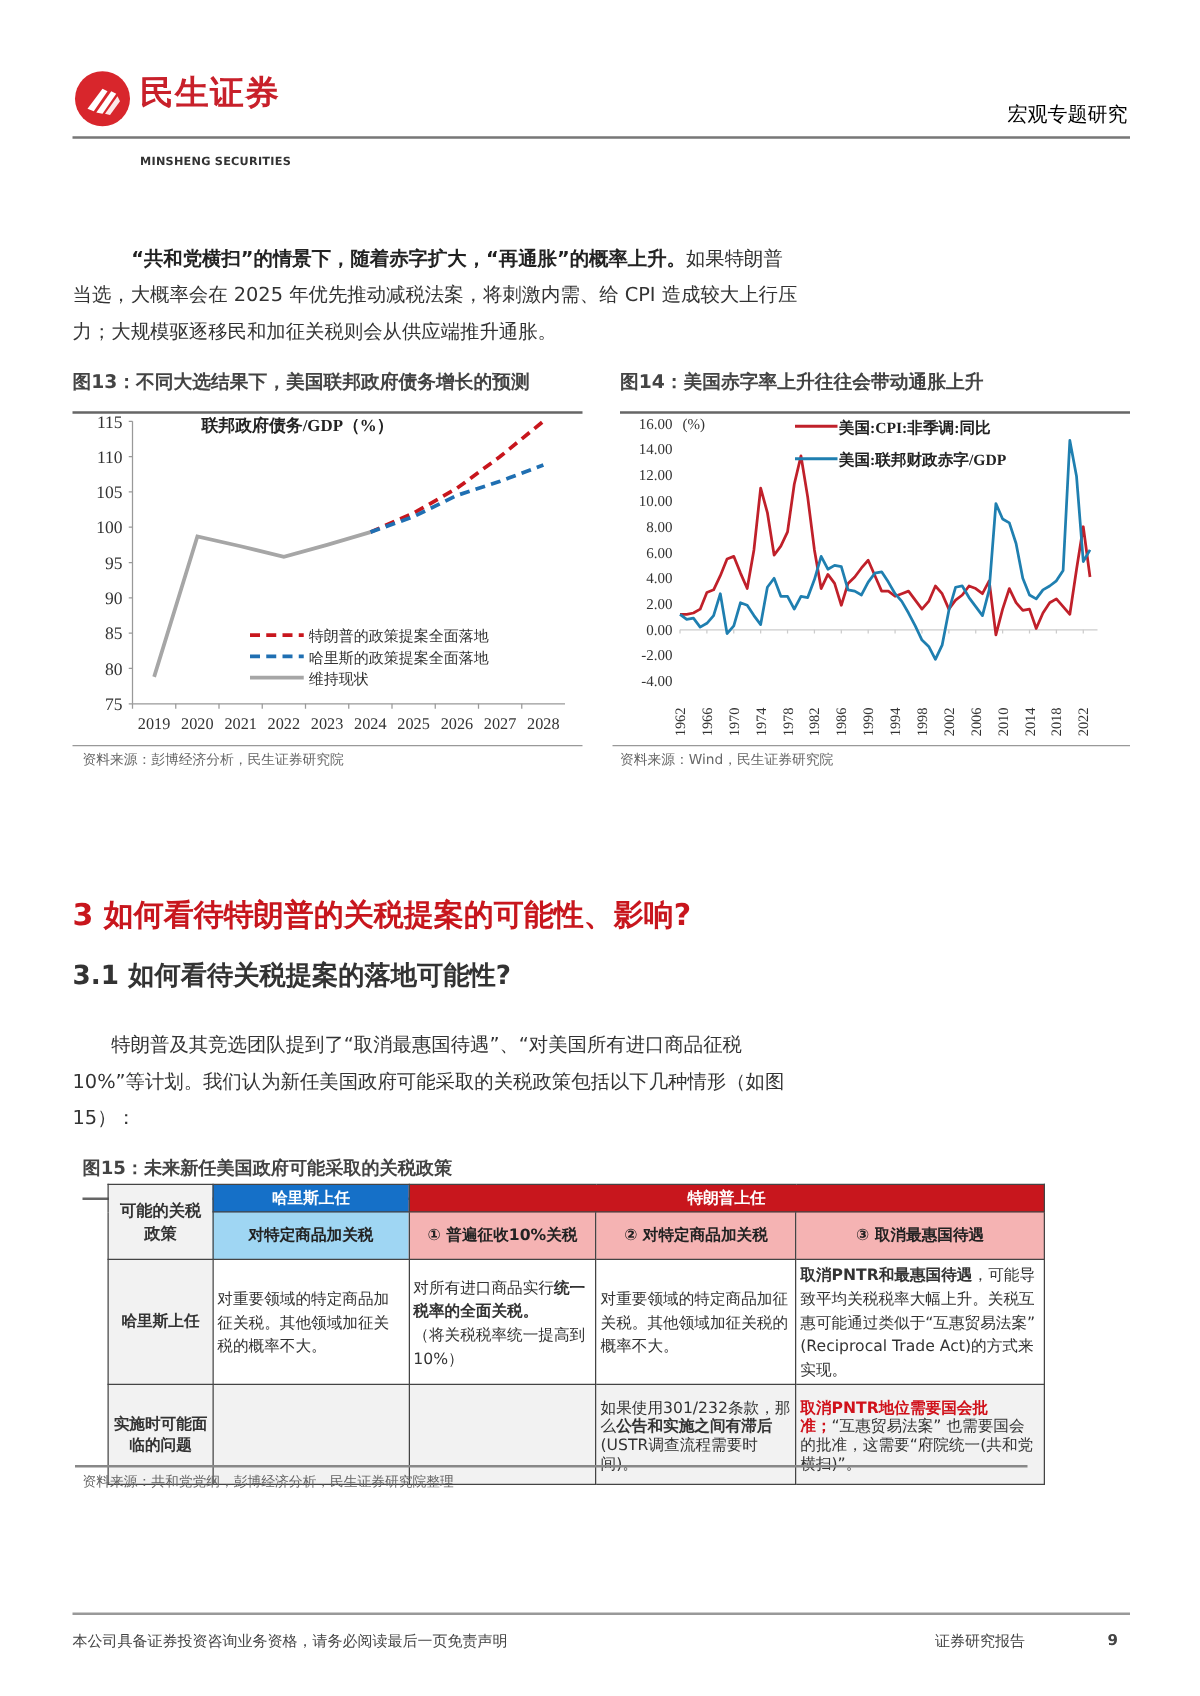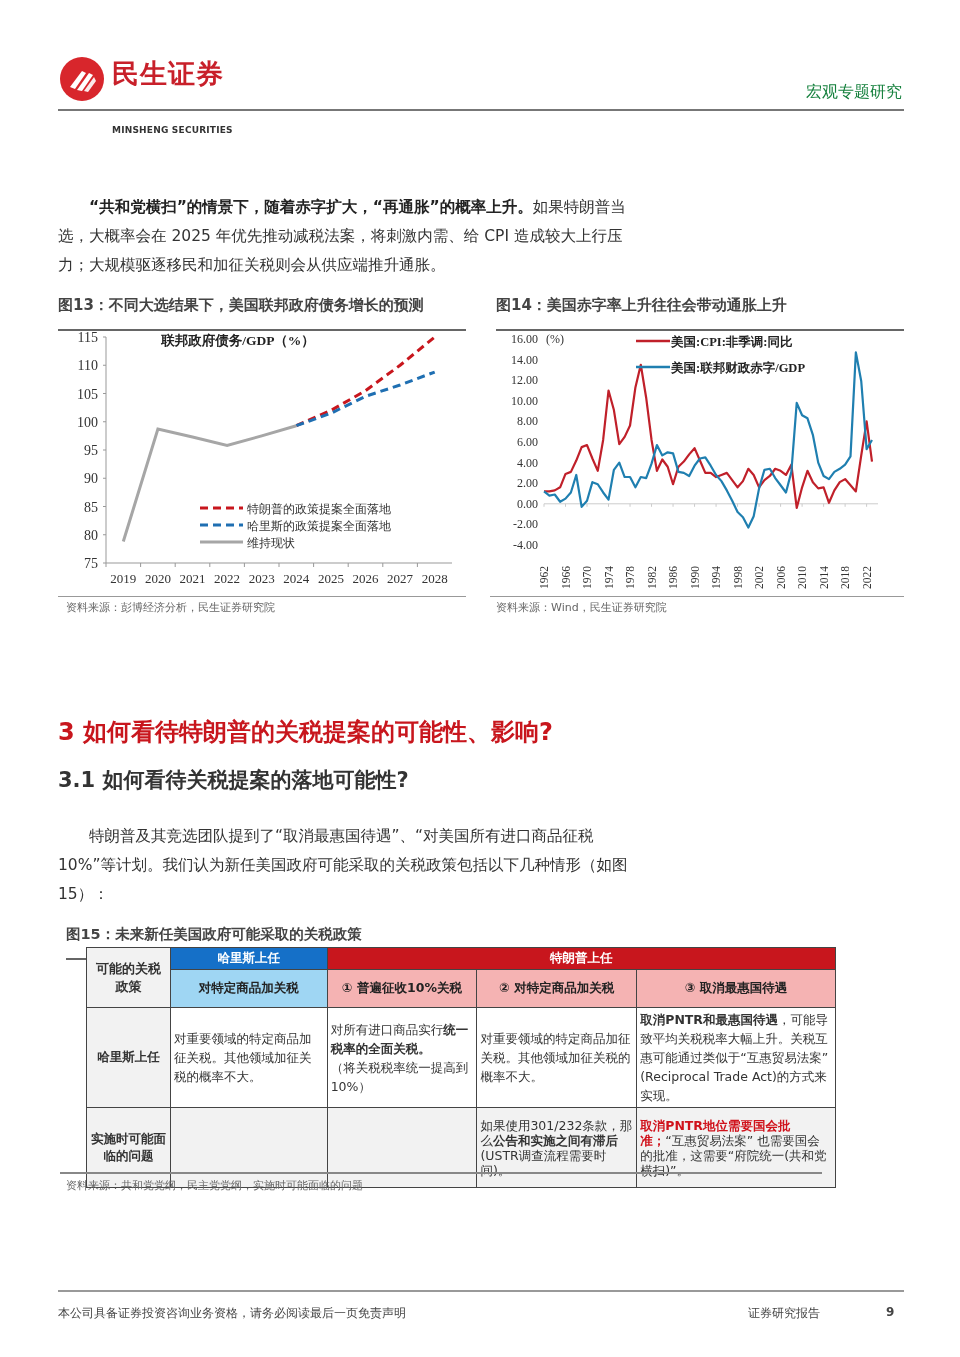--- a/index.html
+++ b/index.html
@@ -2,25 +2,25 @@
 <html><head>
 <meta charset="utf-8">
 <style>
   html,body{margin:0;padding:0;background:#fff;}
   body{width:960px;height:1357px;position:relative;font-family:"DejaVu Sans","Liberation Sans",sans-serif;color:#333;overflow:hidden;}
   .abs{position:absolute;}
   
   .logo-circle{left:60px;top:57px;width:44px;height:44px;border-radius:50%;background:#d8262c;}
   .logo-cn{left:112px;top:56px;font-size:27px;font-weight:bold;color:#c8202a;letter-spacing:1px;}
   .logo-en{left:112px;top:96px;font-size:9px;font-weight:bold;color:#333;letter-spacing:0.2px;margin-top:29px;}
-  .hdr-right{right:58px;top:82px;font-size:16px;color:#15803d;}
+  .hdr-right{right:58px;top:82px;font-size:16px;color:#000000;}
   .hdr-line{left:58px;top:109px;width:846px;height:2px;background:#777;}
   
   .para{left:58px;width:580px;font-size:15.5px;line-height:29px;color:#333;}
-  .para b{font-weight:bold;color:#222;}
+  .para b{font-weight:bold;color:#222;margin-left:16px;}
   
   .fig-title{font-size:15px;font-weight:bold;color:#444;border-bottom:2px solid #666;padding-bottom:14px;}
   .src{font-size:11px;color:#666;}
   .src-line{height:1px;background:#999;}
   
   .h1{left:58px;top:716px;font-size:24px;font-weight:bold;color:#c8161d;}
   .h2{left:58px;top:766px;font-size:21px;font-weight:bold;color:#333;}
   
   table.tbl{position:absolute;left:66px;top:947px;width:750px;border-collapse:collapse;font-size:12.5px;margin-left:20px;}
   table.tbl td{border:1px solid #444;padding:2px 3px;vertical-align:middle;}
@@ -212,18 +212,18 @@
   <tr style="height:80px">
     <td class="rowlbl">实施时可能面临的问题</td>
     <td class="cell-gray"></td>
     <td class="cell-gray"></td>
     <td class="cell-gray"><span>如果使用301/232条款，那么</span><b>公告和实施之间有滞后</b><span> (USTR调查流程需要时间)。</span></td>
     <td class="cell-gray"><span class="red">取消PNTR地位需要国会批准；</span><span>“互惠贸易法案” 也需要国会的批准，这需要“府院统一(共和党横扫)”。</span></td>
   </tr>
 </tbody>
   </table>
 <div class="abs src-line" style="left:60px;top:1172px;width:762px;height:2px;background:#888;"></div>
-<div class="abs src" style="left:66px;top:1178px;">资料来源：共和党党纲，民主党党纲，实施时可能面临的问题</div>
+<div class="abs src" style="left:66px;top:1178px;">资料来源：共和党党纲，彭博经济分析，民生证券研究院整理</div>
 
 <div class="abs ftr-line"></div>
 <div class="abs ftr-left">本公司具备证券投资咨询业务资格，请务必阅读最后一页免责声明</div>
 <div class="abs ftr-mid">证券研究报告</div>
 <div class="abs ftr-page">9</div>
 
 </body></html>

